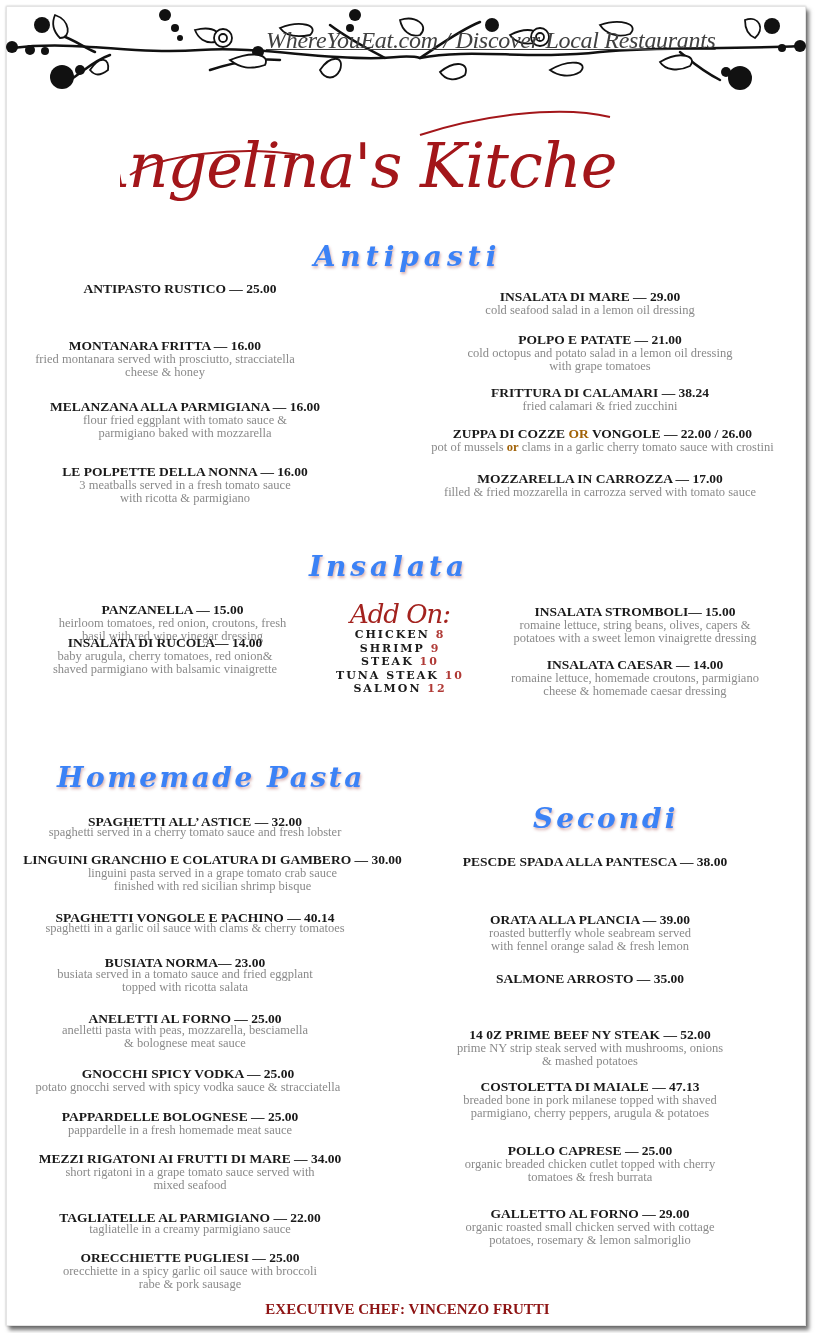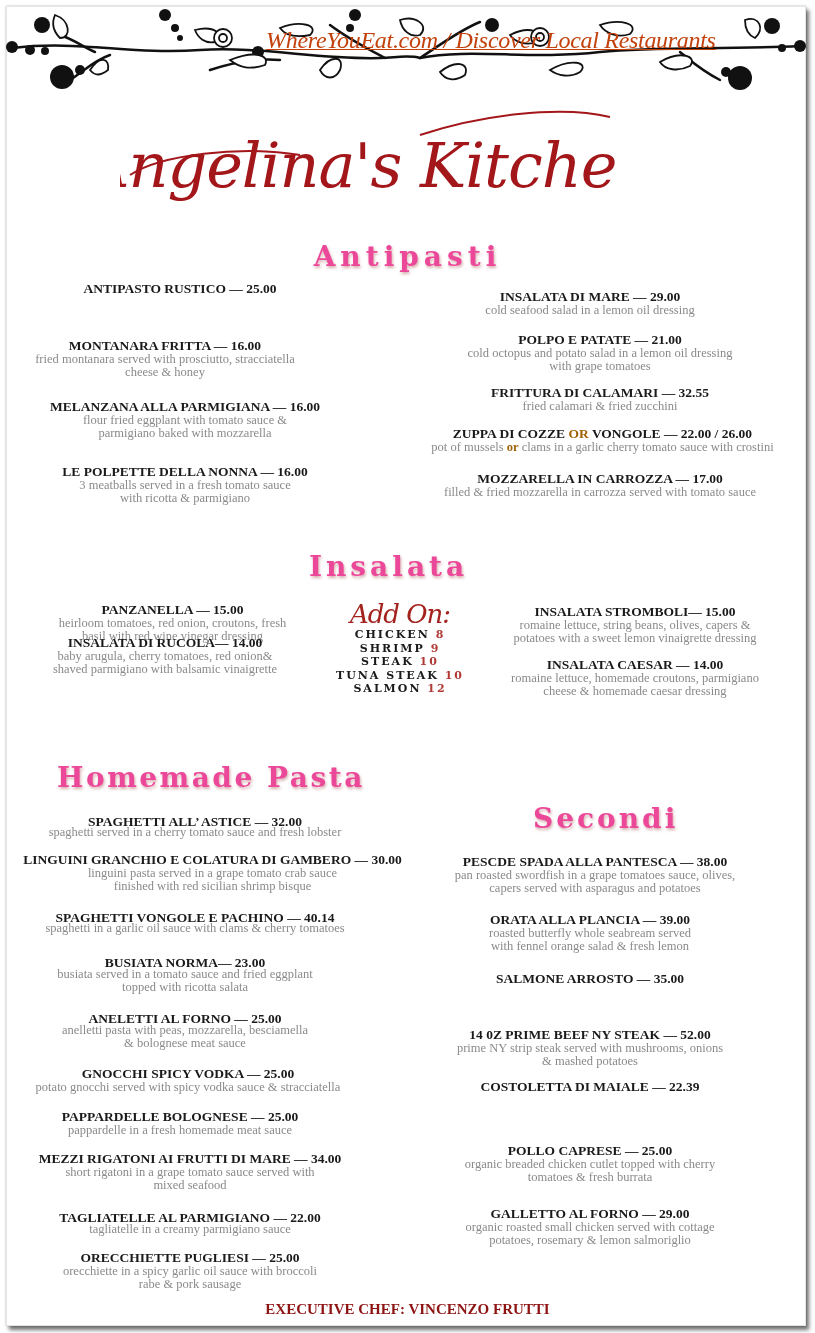--- a/index.html
+++ b/index.html
@@ -5,27 +5,27 @@
     html, body { margin: 0; padding: 0; background: #ffffff; }
     body { width: 815px; height: 1333px; position: relative; overflow: hidden; font-family: "DejaVu Serif", serif; }
     .page {
       position: absolute; left: 6px; top: 6px; width: 798px; height: 1318px;
       background: #fff; border: 1px solid #e4e4e4;
       box-shadow: 3px 4px 4px rgba(0,0,0,0.55), 0 0 2px rgba(0,0,0,0.25);
     }
     .vine { position: absolute; left: 0; top: 0; width: 815px; height: 100px; }
     .watermark {
       position: absolute; left: 266px; top: 27px; font-family: "Liberation Serif", serif;
-      font-style: italic; font-size: 24px; color: #c2410c; letter-spacing: -0.3px; white-space: nowrap;
+      font-style: italic; font-size: 24px; color: #404040; letter-spacing: -0.3px; white-space: nowrap;
       text-decoration: underline; text-decoration-thickness: 1px;
     }
     .title-logo { position: absolute; left: 120px; top: 95px; width: 500px; height: 135px; }
     .section-title {
-      position: absolute; font-family: "DejaVu Serif", serif; font-weight: bold;
-      color: #ec4899; text-shadow: 1px 2px 3px rgba(140,20,20,0.35); white-space: nowrap;
+      position: absolute; font-family: "DejaVu Serif", serif; font-style: italic; font-weight: bold;
+      color: #3b82f6; text-shadow: 1px 2px 3px rgba(140,20,20,0.35); white-space: nowrap;
     }
     .item { position: absolute; text-align: center; line-height: 12.5px; }
     .item .name {
       font-family: "Liberation Serif", serif; font-weight: bold; color: #1a1a1a; font-size: 13.5px;
       white-space: nowrap; line-height: 14px;
     }
     .item .desc {
       font-family: "Liberation Serif", serif; color: #8a8a8a; font-size: 12.5px; white-space: pre-line;
     }
     .red { color: #a16207; }
@@ -126,21 +126,21 @@
 <div class="item" style="left:430px;width:320px;top:290px;">
   <div class="name">INSALATA DI MARE  — 29.00</div>
   <div class="desc">cold seafood salad in a lemon oil dressing</div>
 </div>
 <div class="item" style="left:430px;width:340px;top:333px;">
   <div class="name">POLPO E PATATE — 21.00</div>
   <div class="desc">cold octopus and potato salad in a lemon oil dressing
 with grape tomatoes</div>
 </div>
 <div class="item" style="left:430px;width:340px;top:386px;">
-  <div class="name">FRITTURA DI CALAMARI  — 32.55</div>
+  <div class="name">FRITTURA DI CALAMARI  — 38.24</div>
   <div class="desc">fried calamari &amp; fried zucchini</div>
 </div>
 <div class="item" style="left:415px;width:375px;top:427px;">
   <div class="name"><span>ZUPPA DI COZZE </span><span class="red">OR</span><span> VONGOLE — 22.00 / 26.00</span></div>
   <div class="desc"><span>pot of mussels </span><b class="red">or</b><span> clams in a garlic cherry tomato sauce with crostini</span></div>
 </div>
 <div class="item" style="left:420px;width:360px;top:472px;">
   <div class="name">MOZZARELLA IN CARROZZA  — 17.00</div>
   <div class="desc">filled &amp; fried mozzarella in carrozza served with tomato sauce</div>
 </div>
@@ -217,38 +217,38 @@
   <div class="desc" style="margin-top:-2px">tagliatelle in a creamy parmigiano sauce</div>
 </div>
 <div class="item" style="left:45px;width:290px;top:1251px;">
   <div class="name">ORECCHIETTE PUGLIESI — 25.00</div>
   <div class="desc">orecchiette in a spicy garlic oil sauce with broccoli
 rabe &amp; pork sausage</div>
 </div>
 
 <div class="item" style="left:440px;width:310px;top:855px;">
   <div class="name">PESCDE SPADA ALLA PANTESCA — 38.00</div>
-  <div class="desc">pan roasted swordfish in a grape tomatoes sauce, olives,
-capers served with asparagus and potatoes</div>
 </div>
 <div class="item" style="left:450px;width:280px;top:913px;">
   <div class="name">ORATA  ALLA PLANCIA   — 39.00</div>
   <div class="desc">roasted butterfly whole seabream served
 with fennel orange salad &amp; fresh lemon</div>
 </div>
 <div class="item" style="left:450px;width:280px;top:972px;">
   <div class="name">SALMONE ARROSTO  — 35.00</div>
 </div>
 <div class="item" style="left:445px;width:290px;top:1028px;">
   <div class="name">14 0Z  PRIME BEEF NY STEAK — 52.00</div>
   <div class="desc">prime NY strip steak served with mushrooms, onions
 &amp; mashed potatoes</div>
 </div>
 <div class="item" style="left:450px;width:280px;top:1080px;">
-  <div class="name">COSTOLETTA DI MAIALE  — 22.39</div>
+  <div class="name">COSTOLETTA DI MAIALE  — 47.13</div>
+  <div class="desc">breaded bone in pork milanese topped with shaved
+parmigiano, cherry peppers, arugula &amp; potatoes</div>
 </div>
 <div class="item" style="left:450px;width:280px;top:1144px;">
   <div class="name">POLLO CAPRESE  — 25.00</div>
   <div class="desc">organic breaded chicken cutlet topped with cherry
 tomatoes &amp; fresh burrata</div>
 </div>
 <div class="item" style="left:450px;width:280px;top:1207px;">
   <div class="name">GALLETTO AL FORNO — 29.00</div>
   <div class="desc">organic roasted small chicken served with cottage
 potatoes, rosemary &amp; lemon salmoriglio</div>

